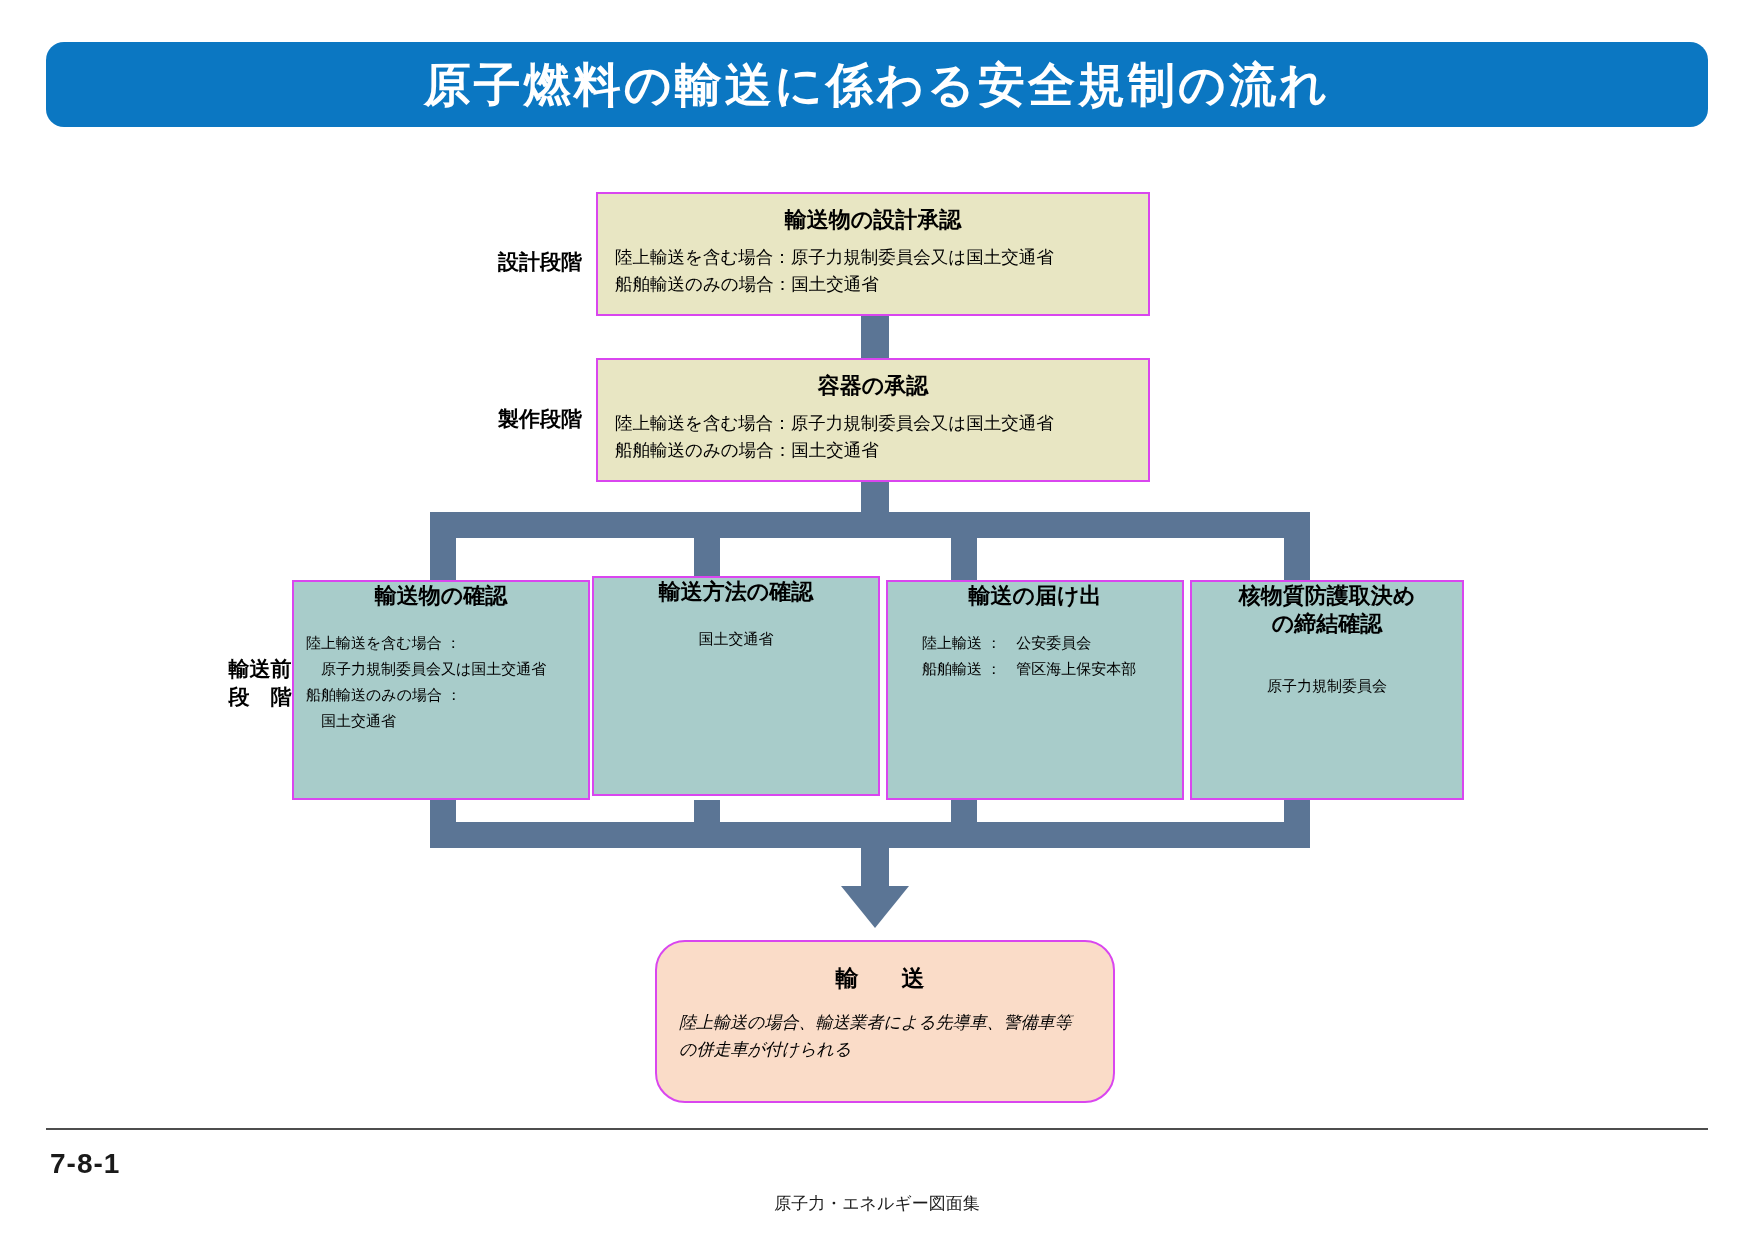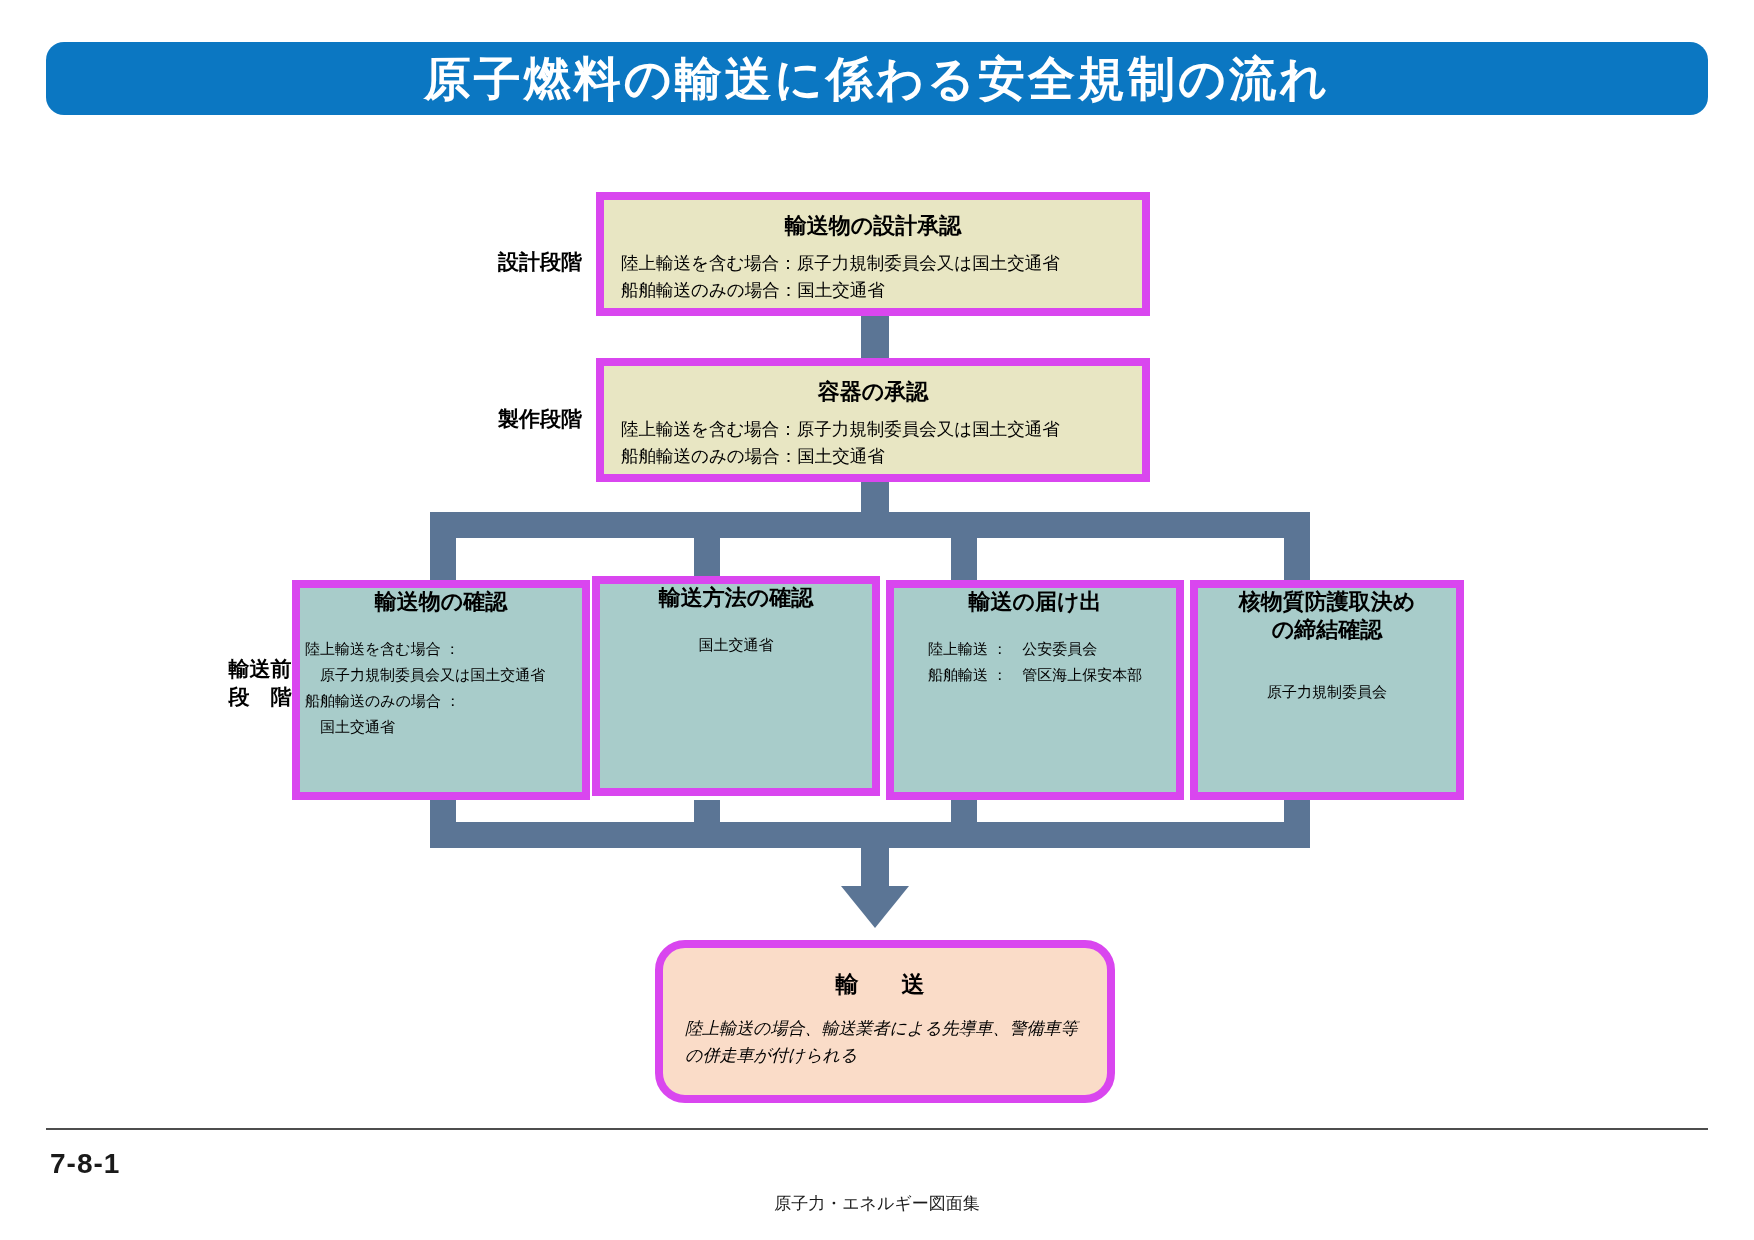--- a/index.html
+++ b/index.html
@@ -15,21 +15,21 @@
     color: #000000;
     overflow: hidden;
   }
 
   
   #title-banner {
     position: absolute;
     left: 46px;
     top: 42px;
     width: 1662px;
-    height: 73px;
+    height: 85px;
     background: #0b77c2;
     border-radius: 18px;
     display: flex;
     align-items: center;
     justify-content: center;
   }
   #title-banner .title-text {
     color: #ffffff;
     font-size: 47px;
     font-weight: bold;
@@ -44,21 +44,21 @@
     font-weight: bold;
     text-align: center;
     line-height: 1.35;
     color: #000;
     white-space: pre-line;
   }
 
   
   .flowbox {
     position: absolute;
-    border: 8px solid #d946ef;
+    border: 2px solid #d946ef;
     box-sizing: border-box;
     text-align: center;
     z-index: 5;
   }
   .flowbox .bx-title {
     font-size: 22px;
     font-weight: bold;
     line-height: 1.25;
     white-space: pre-line;
   }
@@ -80,21 +80,21 @@
   }
   .box-yellow .bx-line { font-size: 17.5px; }
 
   
   .box-teal {
     background: #a8ccca;
   }
   .box-teal .bx-title { }
   .box-teal .bx-body { margin-top: 20px; }
   .box-teal .bx-line { font-size: 15px; line-height: 1.75; }
-  .box-teal .bx-body.left { text-align: left; padding-left: 5px; }
+  .box-teal .bx-body.left { text-align: left; padding-left: 12px; }
   .box-teal .bx-body.center { text-align: center; }
 
   
   .box-peach {
     background: #fadcc8;
     border-radius: 30px;
   }
   .box-peach .bx-title {
     margin-top: 22px;
     font-size: 23px;

